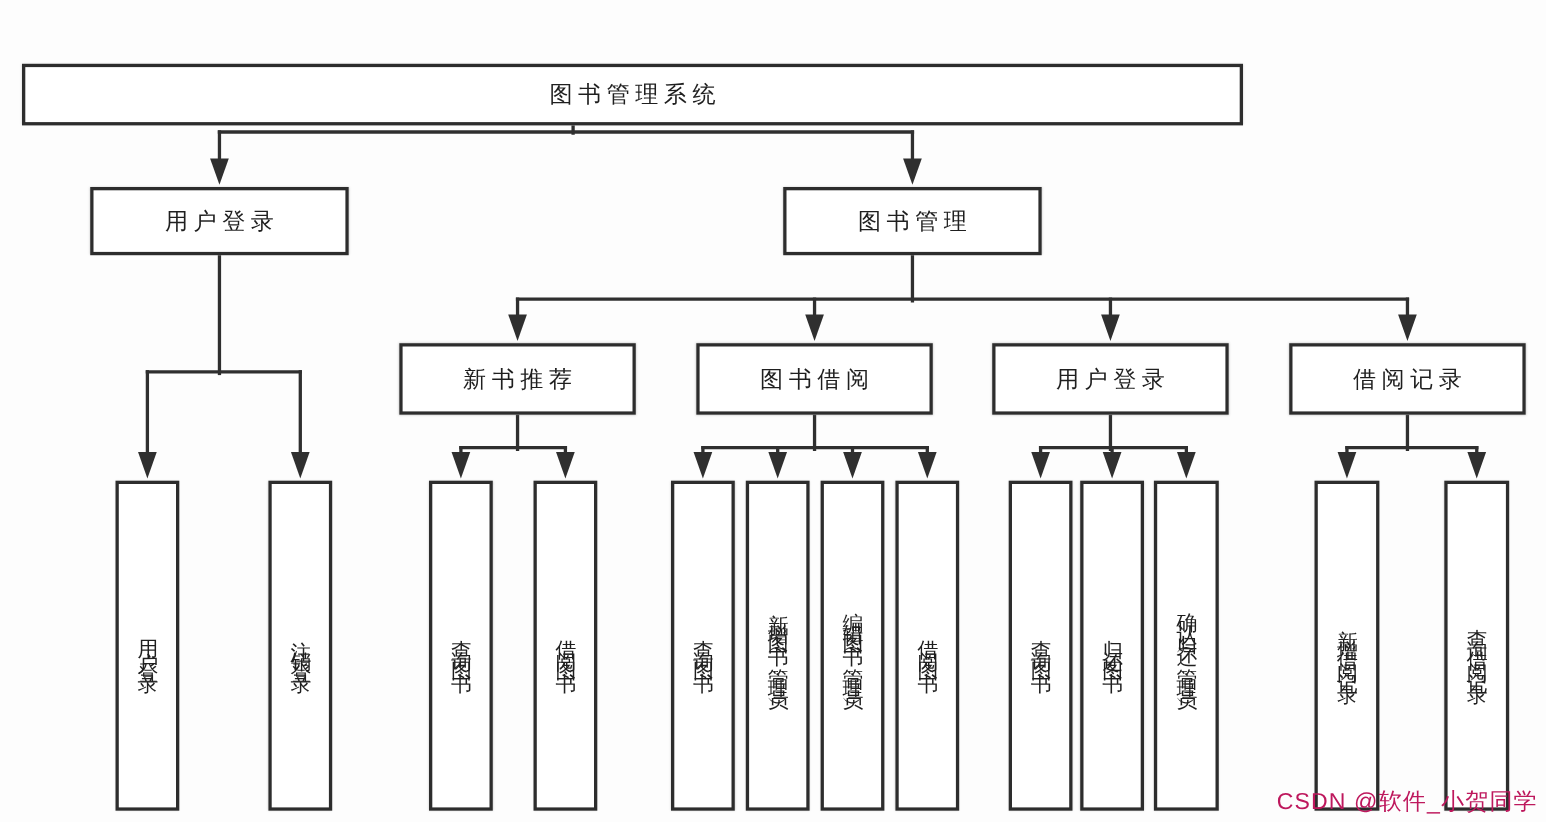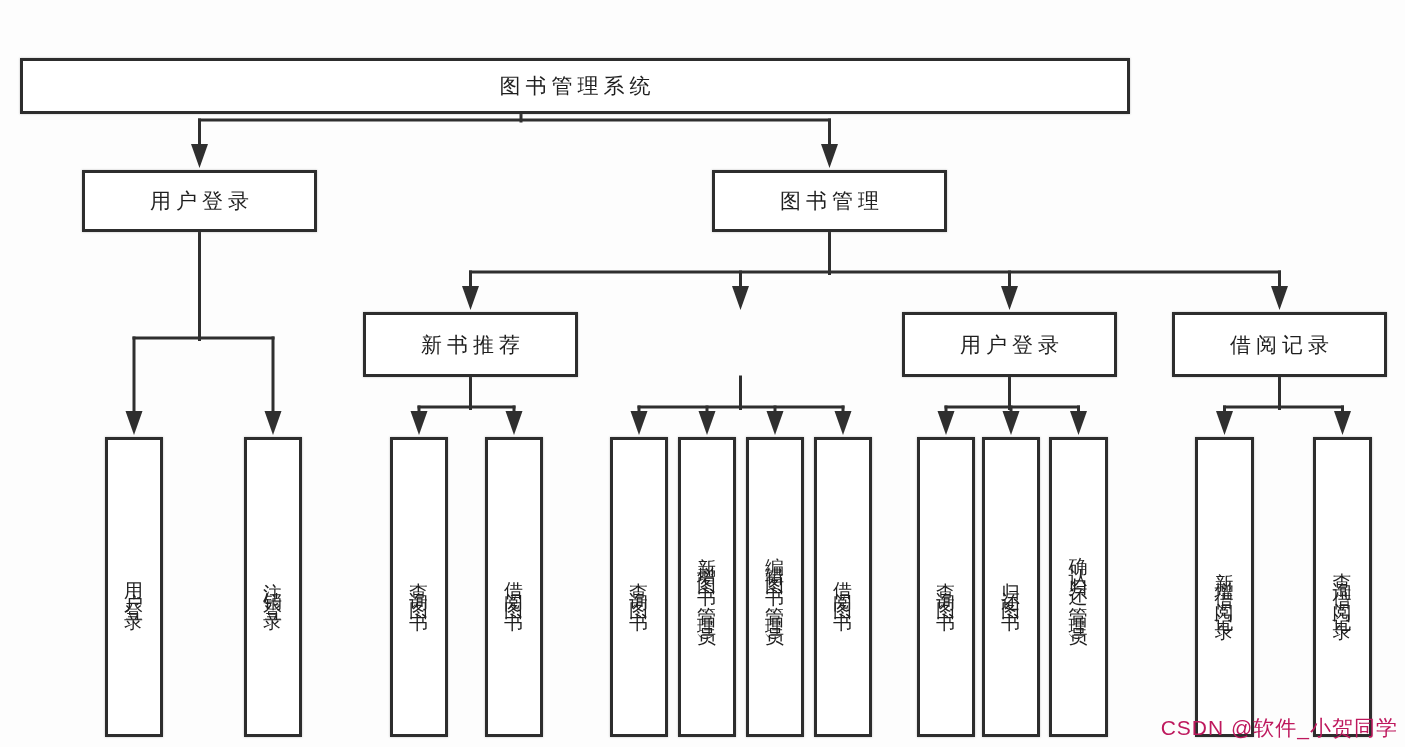--- a/index.html
+++ b/index.html
@@ -104,20 +104,21 @@
       <line x1="1342.5" y1="407" x2="1342.5" y2="417" stroke="#2f2f2f" stroke-width="3" stroke-linecap="square"></line>
       <polygon points="1342.5,435 1334,411 1351,411" fill="#2f2f2f"></polygon>
     </svg>
 
   <div class="node h" style="left:20px; top:13px; width:1110px; height:56px;margin-top:45px;">图书管理系统</div>
 
   <div class="node h" style="left:82px; top:170px; width:235px; height:62px;">用户登录</div>
   <div class="node h" style="left:712px; top:170px; width:235px; height:62px;text-align:right;">图书管理</div>
 
   <div class="node h" style="left:363px; top:312px; width:215px; height:65px;">新书推荐</div>
+  <div class="node h" style="left:633px; top:312px; width:215px; height:65px;">图书借阅</div>
   <div class="node h" style="left:902px; top:312px; width:215px; height:65px;">用户登录</div>
   <div class="node h" style="left:1172px; top:312px; width:215px; height:65px;">借阅记录</div>
 
   <div class="node v" style="left:105px; top:437px; width:58px; height:300px;">用户登录</div>
   <div class="node v" style="left:244px; top:437px; width:58px; height:300px;">注销登录</div>
 
   <div class="node v" style="left:390px; top:437px; width:58px; height:300px;">查询图书</div>
   <div class="node v" style="left:485px; top:437px; width:58px; height:300px;">借阅图书</div>
 
   <div class="node v" style="left:610px; top:437px; width:58px; height:300px;">查询图书</div>

